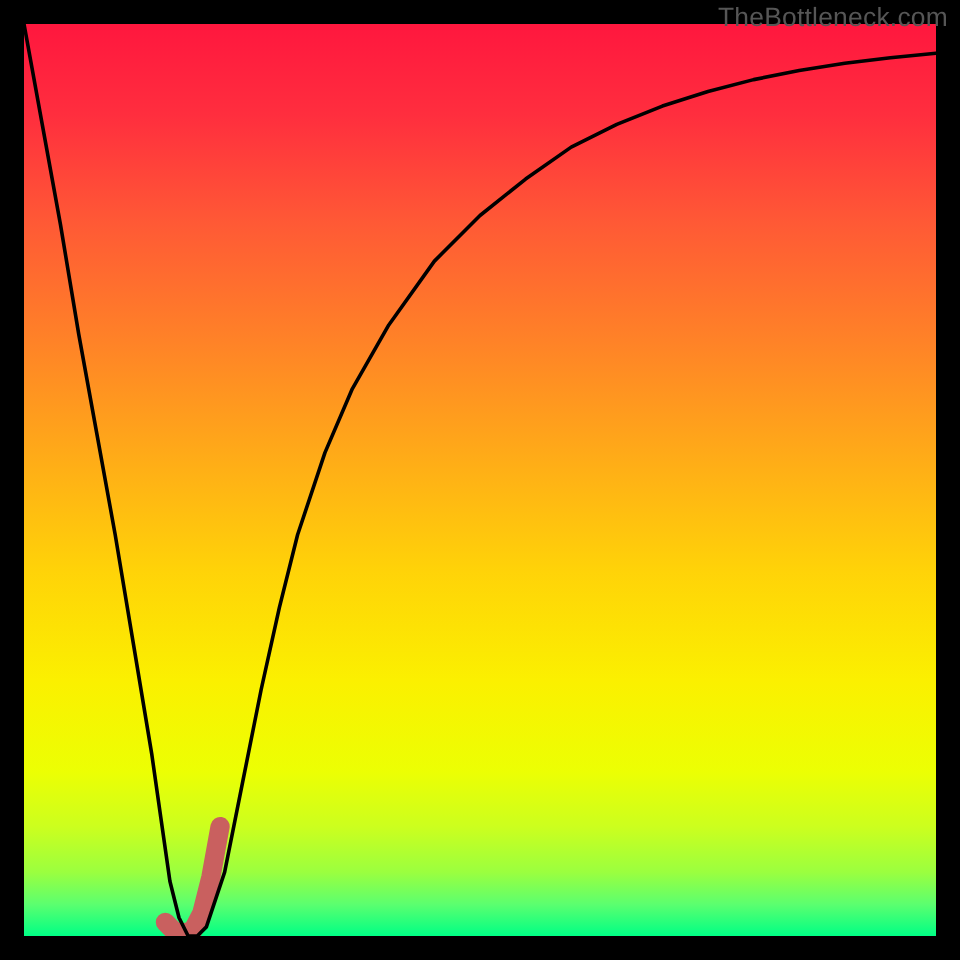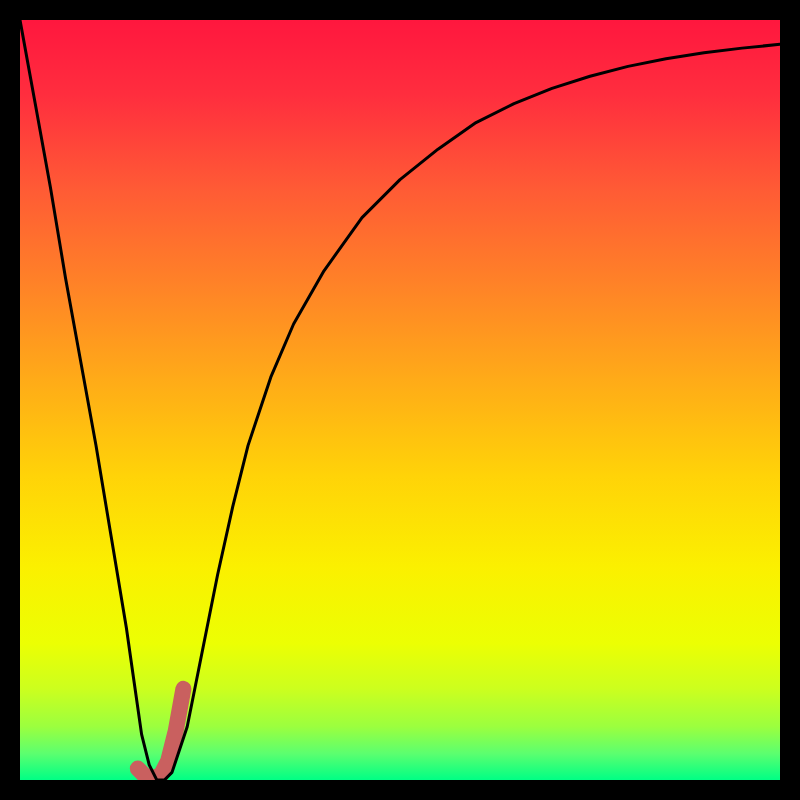--- a/index.html
+++ b/index.html
@@ -56,13 +56,14 @@
             <stop offset="96.5%" stop-color="#5cff6f"></stop>
             <stop offset="100%" stop-color="#00ff85"></stop>
           </linearGradient>
       </defs>
       <rect id="bg-rect" x="0" y="0" width="760" height="760" fill="url(#bg-grad)"></rect>
       <path id="accent-path" fill="none" stroke-linecap="round" d="M117.80 748.60 L125.40 756.20 L133.00 757.72 L140.60 755.44 L148.20 741.00 L155.80 710.60 L163.40 668.80" stroke="#c9605f" stroke-width="16"></path>
       <path id="main-path" fill="none" stroke-linecap="round" stroke-linejoin="round" d="M0.00 0.00 L15.20 83.60 L30.40 167.20 L45.60 258.40 L60.80 342.00 L76.00 425.60 L91.20 516.80 L106.40 608.00 L114.00 661.20 L121.60 714.40 L129.20 744.80 L136.80 760.00 L144.40 760.00 L152.00 752.40 L167.20 706.80 L182.40 630.80 L197.60 554.80 L212.80 486.40 L228.00 425.60 L250.80 357.20 L273.60 304.00 L304.00 250.80 L342.00 197.60 L380.00 159.60 L418.00 129.20 L456.00 102.60 L494.00 83.60 L532.00 68.40 L570.00 56.24 L608.00 46.36 L646.00 38.76 L684.00 32.68 L722.00 28.12 L760.00 24.32" stroke="#000000" stroke-width="3"></path>
     </svg>
   </div>
 
+  <div class="watermark">TheBottleneck.com</div>
 </div>
 
 </body></html>

